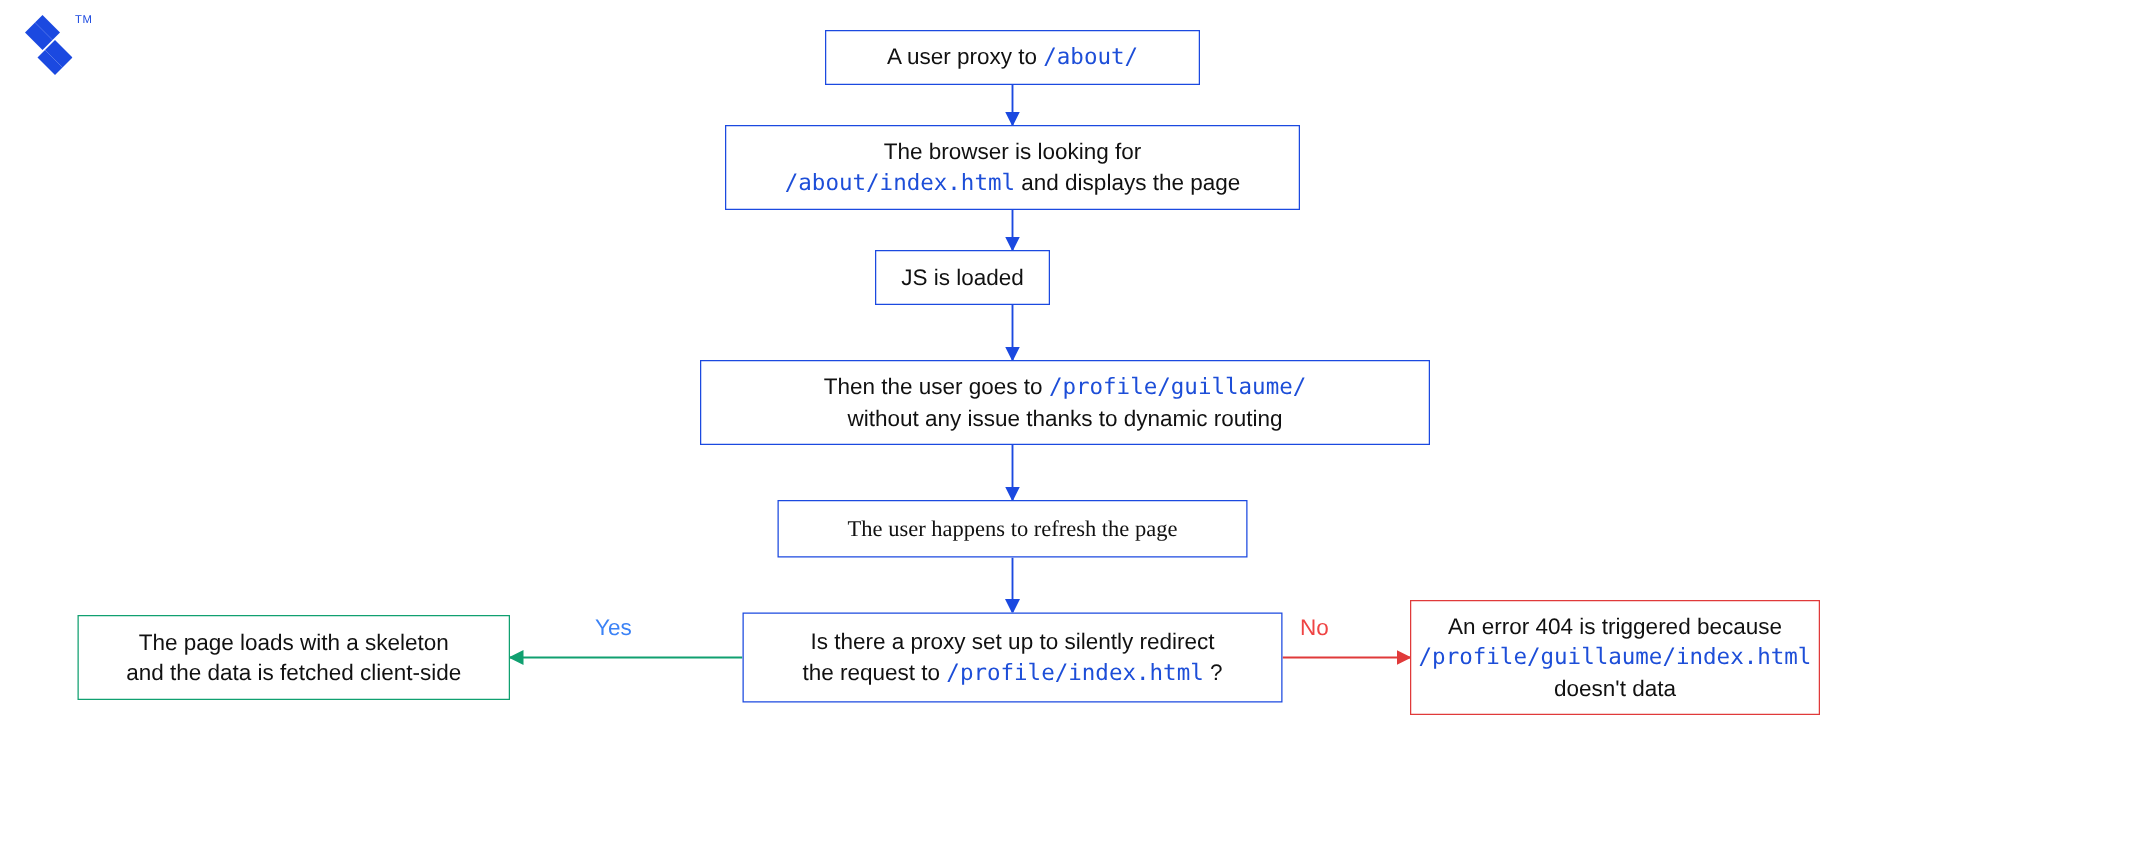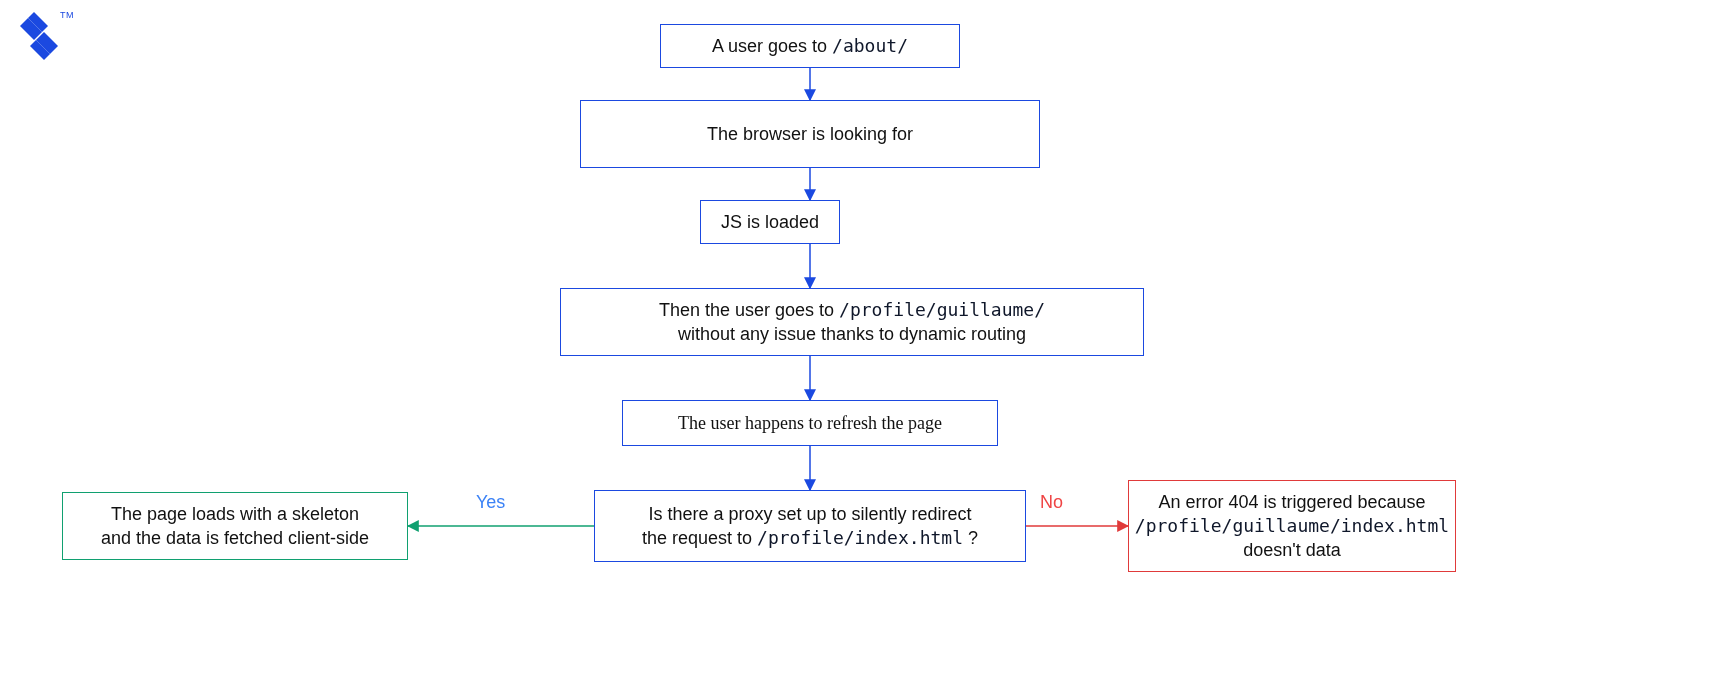--- a/index.html
+++ b/index.html
@@ -42,21 +42,21 @@
     font-size: 18px;
     line-height: 1.35;
     text-align: center;
     background: #fff;
   }
   .node.blue  { border-color: #1b49e0; }
   .node.green { border-color: #10a070; }
   .node.red   { border-color: #e03a3a; }
 
   .mono { font-family: ui-monospace, SFMono-Regular, Menlo, Consolas, monospace; }
-  .code { color: #0f172a; }
+  .code { color: #1d4ed8; }
   .txt  { white-space: nowrap; }
 
   svg.arrows {
     position: absolute;
     left: 0; top: 0;
     width: 1720px; height: 686px;
     pointer-events: none;
   }
   .edge-label {
     position: absolute;
@@ -103,27 +103,30 @@
     <line x1="594" y1="526" x2="408" y2="526" stroke="#10a070" stroke-width="1.5" marker-end="url(#ah-green)"></line>
 
     <line x1="1026" y1="526" x2="1128" y2="526" stroke="#e03a3a" stroke-width="1.5" marker-end="url(#ah-red)"></line>
   </svg>
 
   <div class="edge-label yes" style="left:476px; top:492px;">Yes</div>
   <div class="edge-label no" style="left:1040px; top:492px;">No</div>
 
   <div class="node blue" style="left:660px; top:24px; width:300px; height:44px;">
     <span class="txt">
-      <span>A user goes to </span><span class="mono code">/about/</span><span></span>
+      <span>A user proxy to </span><span class="mono code">/about/</span><span></span>
     </span>
   </div>
 
   <div class="node blue" style="left:580px; top:100px; width:460px; height:68px;align-items:center;">
     <span>
       <span class="txt">The browser is looking for</span><br>
+      <span class="txt">
+        <span class="mono code">/about/index.html</span><span> and displays the page</span>
+      </span>
     </span>
   </div>
 
   <div class="node blue" style="left:700px; top:200px; width:140px; height:44px;">
     <span class="txt">JS is loaded</span>
   </div>
 
   <div class="node blue" style="left:560px; top:288px; width:584px; height:68px;">
     <span>
       <span class="txt">

